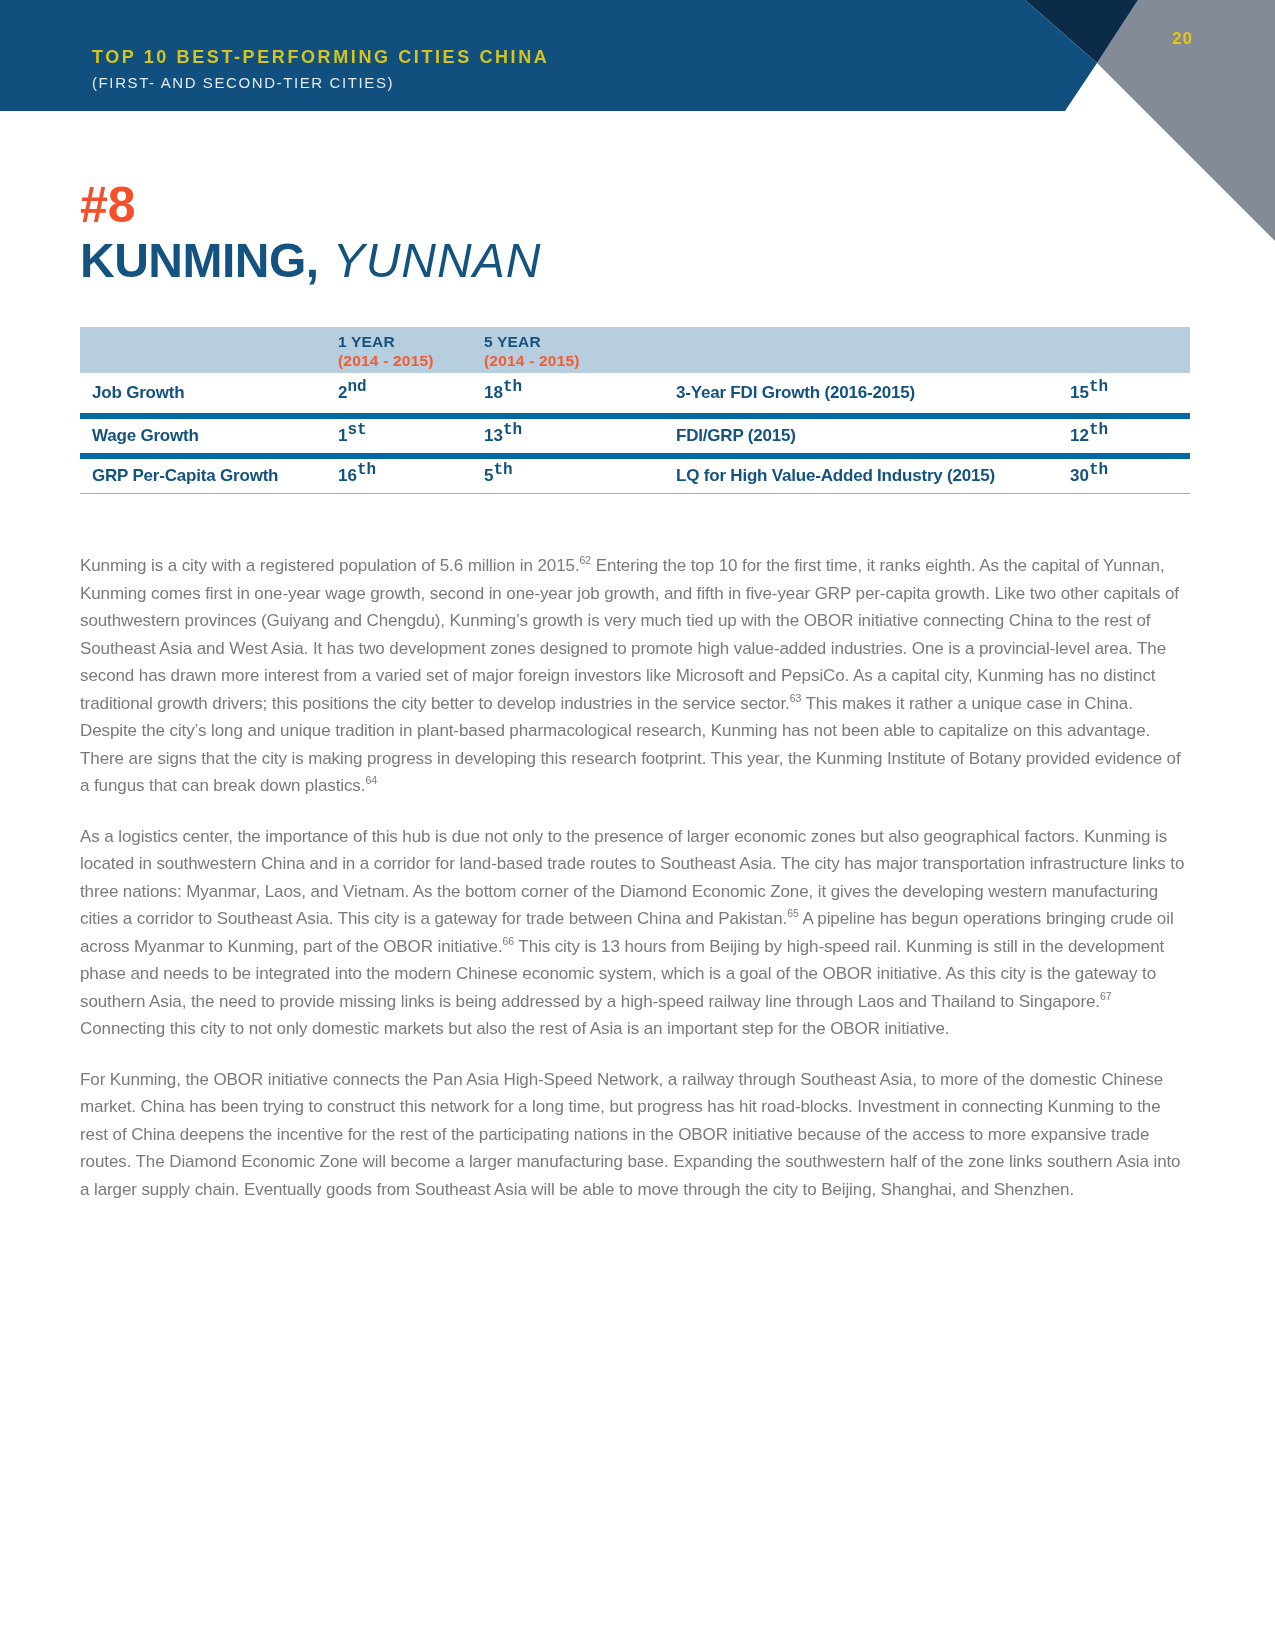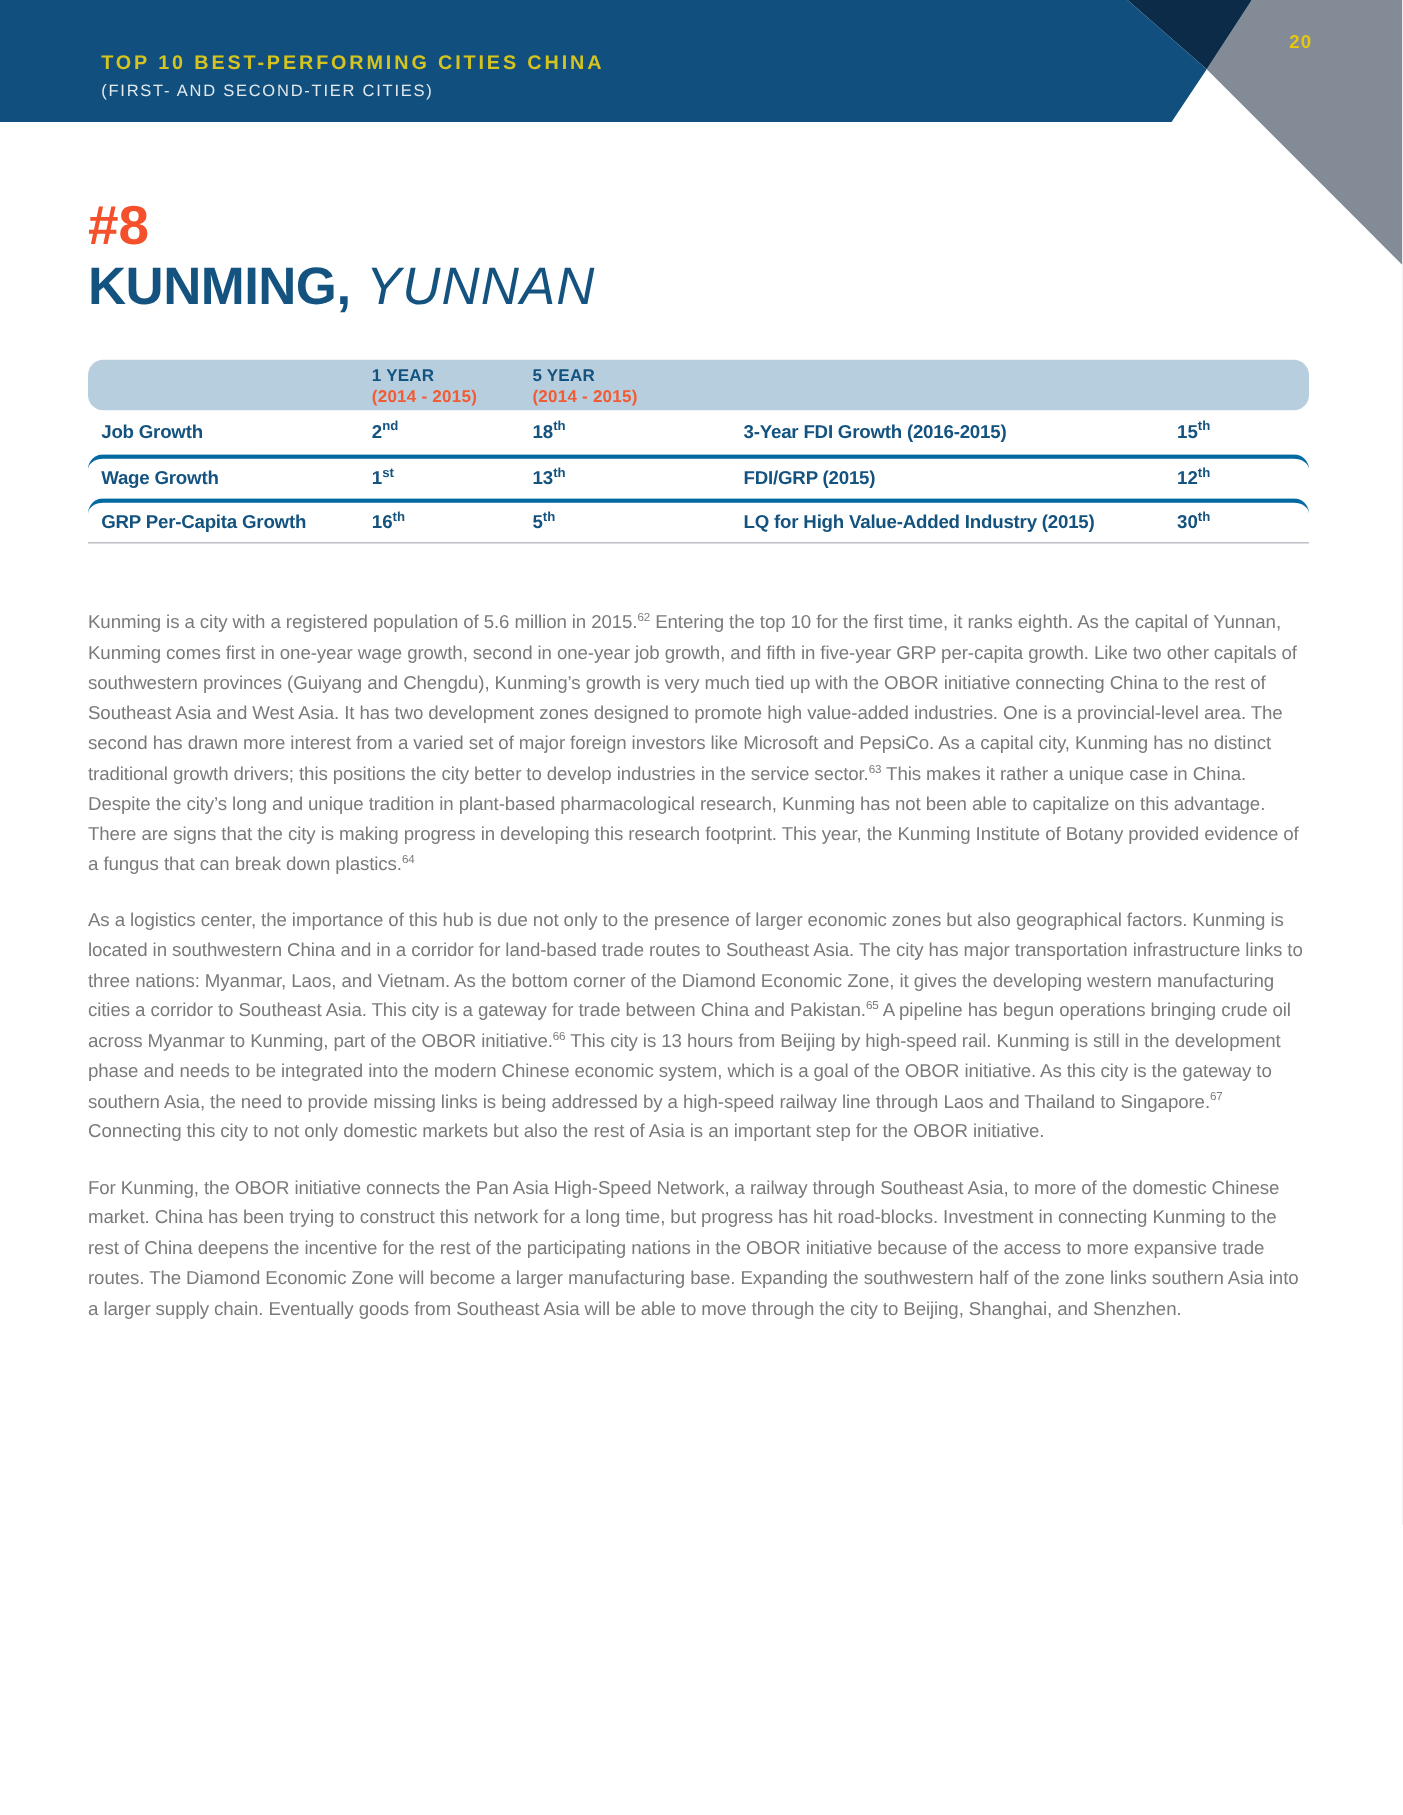--- a/index.html
+++ b/index.html
@@ -39,32 +39,32 @@
     color:#E4C713; font-size:17px; font-weight:700; letter-spacing:1px;
   }
   
   .title-block { position:absolute; left:80px; top:178px; z-index:5; }
   .city-rank { color:#F4502B; font-size:50px; font-weight:700; line-height:54px; }
   .city-line { line-height:58px; white-space:nowrap; }
   .city-name { color:#14537F; font-size:48px; font-weight:700; letter-spacing:-0.5px; }
   .city-province { color:#14537F; font-size:48px; font-weight:400; font-style:italic; letter-spacing:1px; margin-left:14px; }
   
   .stats-table { position:absolute; left:80px; top:327px; width:1110px; z-index:5; }
-  .t-grid { display:grid; grid-template-columns:258px 146px 192px 394px 120px;border-radius:14px; }
+  .t-grid { display:grid; grid-template-columns:258px 146px 192px 394px 120px; }
   .t-head { background:#B7CEDF; height:46px; align-items:center; }
   .t-head .cell { padding-top:2px; }
   .t-period { color:#14537F; font-size:15.5px; font-weight:700; letter-spacing:0.2px; line-height:19px; }
   .t-range  { color:#F15C35; font-size:15.5px; font-weight:600; letter-spacing:0.2px; line-height:19px; }
   .t-row { height:40px; align-items:center; }
-  .t-row + .t-row { border-top:4px solid #0369a1; }
+  .t-row + .t-row { border-top:6px solid #0369a1; }
   .t-body { border-bottom:1px solid #A5ABB1; }
   .t-label { color:#14537F; font-size:17px; font-weight:700; padding-left:12px; letter-spacing:-0.2px; }
   .t-label.no-ind { padding-left:0; }
   .rank { color:#14537F; font-size:17px; font-weight:700; }
-  .rank sup { font-size:12px; vertical-align:super; line-height:0; letter-spacing:0; }
+  .rank sup { font-size:16px; vertical-align:super; line-height:0; letter-spacing:0;font-family:Liberation Mono, monospace; }
   
   .body-text { position:absolute; left:80px; top:552px; width:1110px; z-index:5; }
   .body-text p {
     color:#7A7A7A; font-size:17px; font-weight:400; line-height:27.5px;
     letter-spacing:-0.1px; margin-bottom:23px; text-align:left;
   }
   .body-text p sup { font-size:62%; vertical-align:super; line-height:0; }
 </style>
 </head>
 <body>

